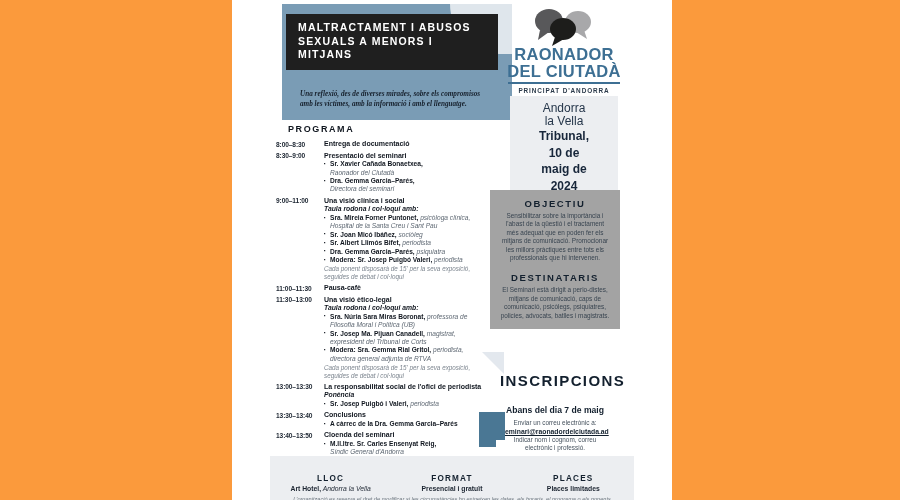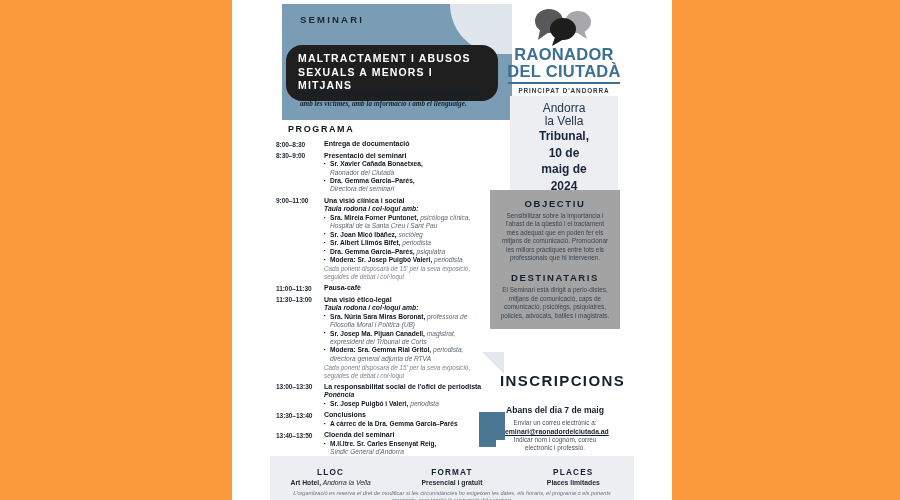--- a/index.html
+++ b/index.html
@@ -26,22 +26,22 @@
   .hero-curve{
     position:absolute;right:0;top:0;width:62px;height:50px;
     background:#dfe6ec;
     border-bottom-left-radius:62px;
   }
   .seminari{
     position:absolute;left:18px;top:10px;
     font-size:9.5px;font-weight:bold;letter-spacing:2.2px;color:#1d2430;
   }
   .titlebox{
-    position:absolute;left:4px;top:41px;width:212px;
-    background:#1f1f1f;padding:7px 10px 8px 12px;box-sizing:border-box;border-radius:16px;
+    position:absolute;left:4px;top:10px;width:212px;
+    background:#1f1f1f;padding:7px 10px 8px 12px;box-sizing:border-box;
   }
   .titlebox span{
     display:block;color:#ffffff;font-size:10.5px;font-weight:bold;
     letter-spacing:1.15px;line-height:13.5px;
   }
   .subtitle{
     position:absolute;left:18px;top:86px;width:190px;
     font-size:7.2px;line-height:9.6px;font-style:italic;color:#16202c;
     font-family:"Liberation Serif", serif;font-weight:bold;
   }
@@ -117,21 +117,21 @@
   }
   .bluesq:after{
     content:"";position:absolute;left:0;top:28px;width:17px;height:7px;background:#4a7794;
   }
 
   
   .footer{
     position:absolute;left:38px;top:456px;width:364px;height:44px;
     background:#eceef1;
   }
-  .fcols{display:flex;padding-top:12px;}
+  .fcols{display:flex;padding-top:18px;}
   .fcol{flex:1;text-align:center;}
   .fcol .ft{font-size:8.2px;font-weight:bold;letter-spacing:1.2px;color:#13202e;}
   .fcol .fv{font-size:6.8px;color:#1b2430;margin-top:2px;font-weight:bold;}
   .fcol .fv i{font-style:italic;font-weight:normal;}
   .disc{
     text-align:center;font-size:5.6px;font-style:italic;color:#6c767f;
     line-height:7.2px;margin-top:4px;padding:0 14px;
   }
 </style>
 </head>

